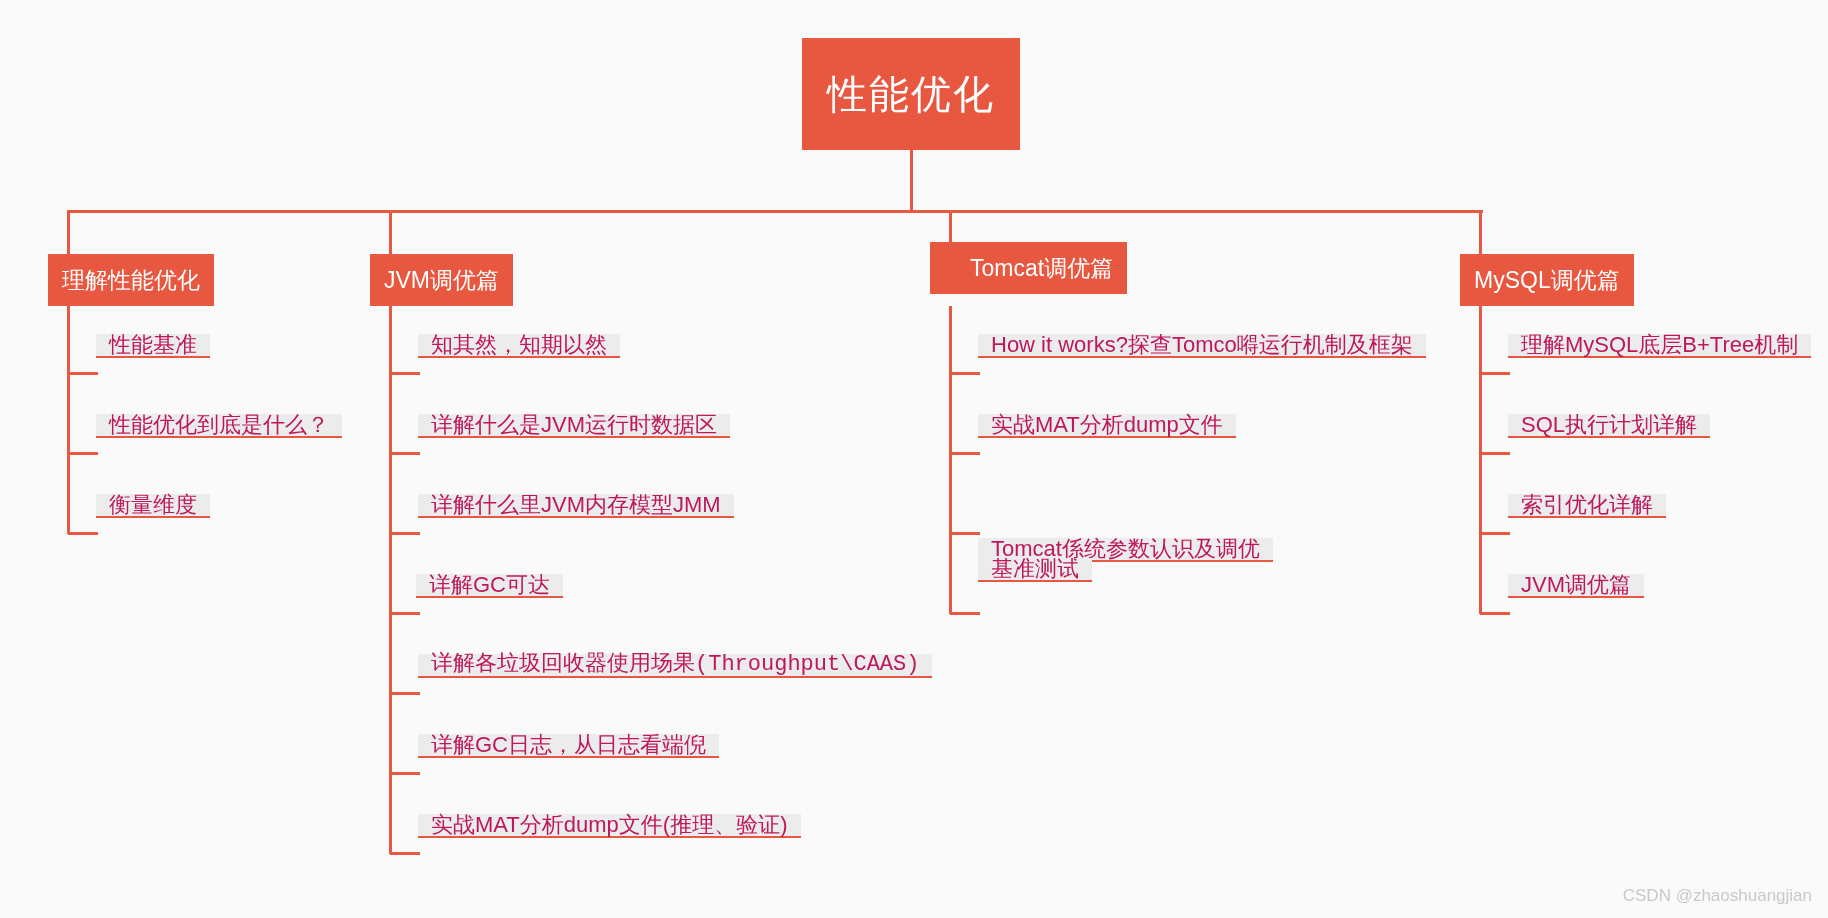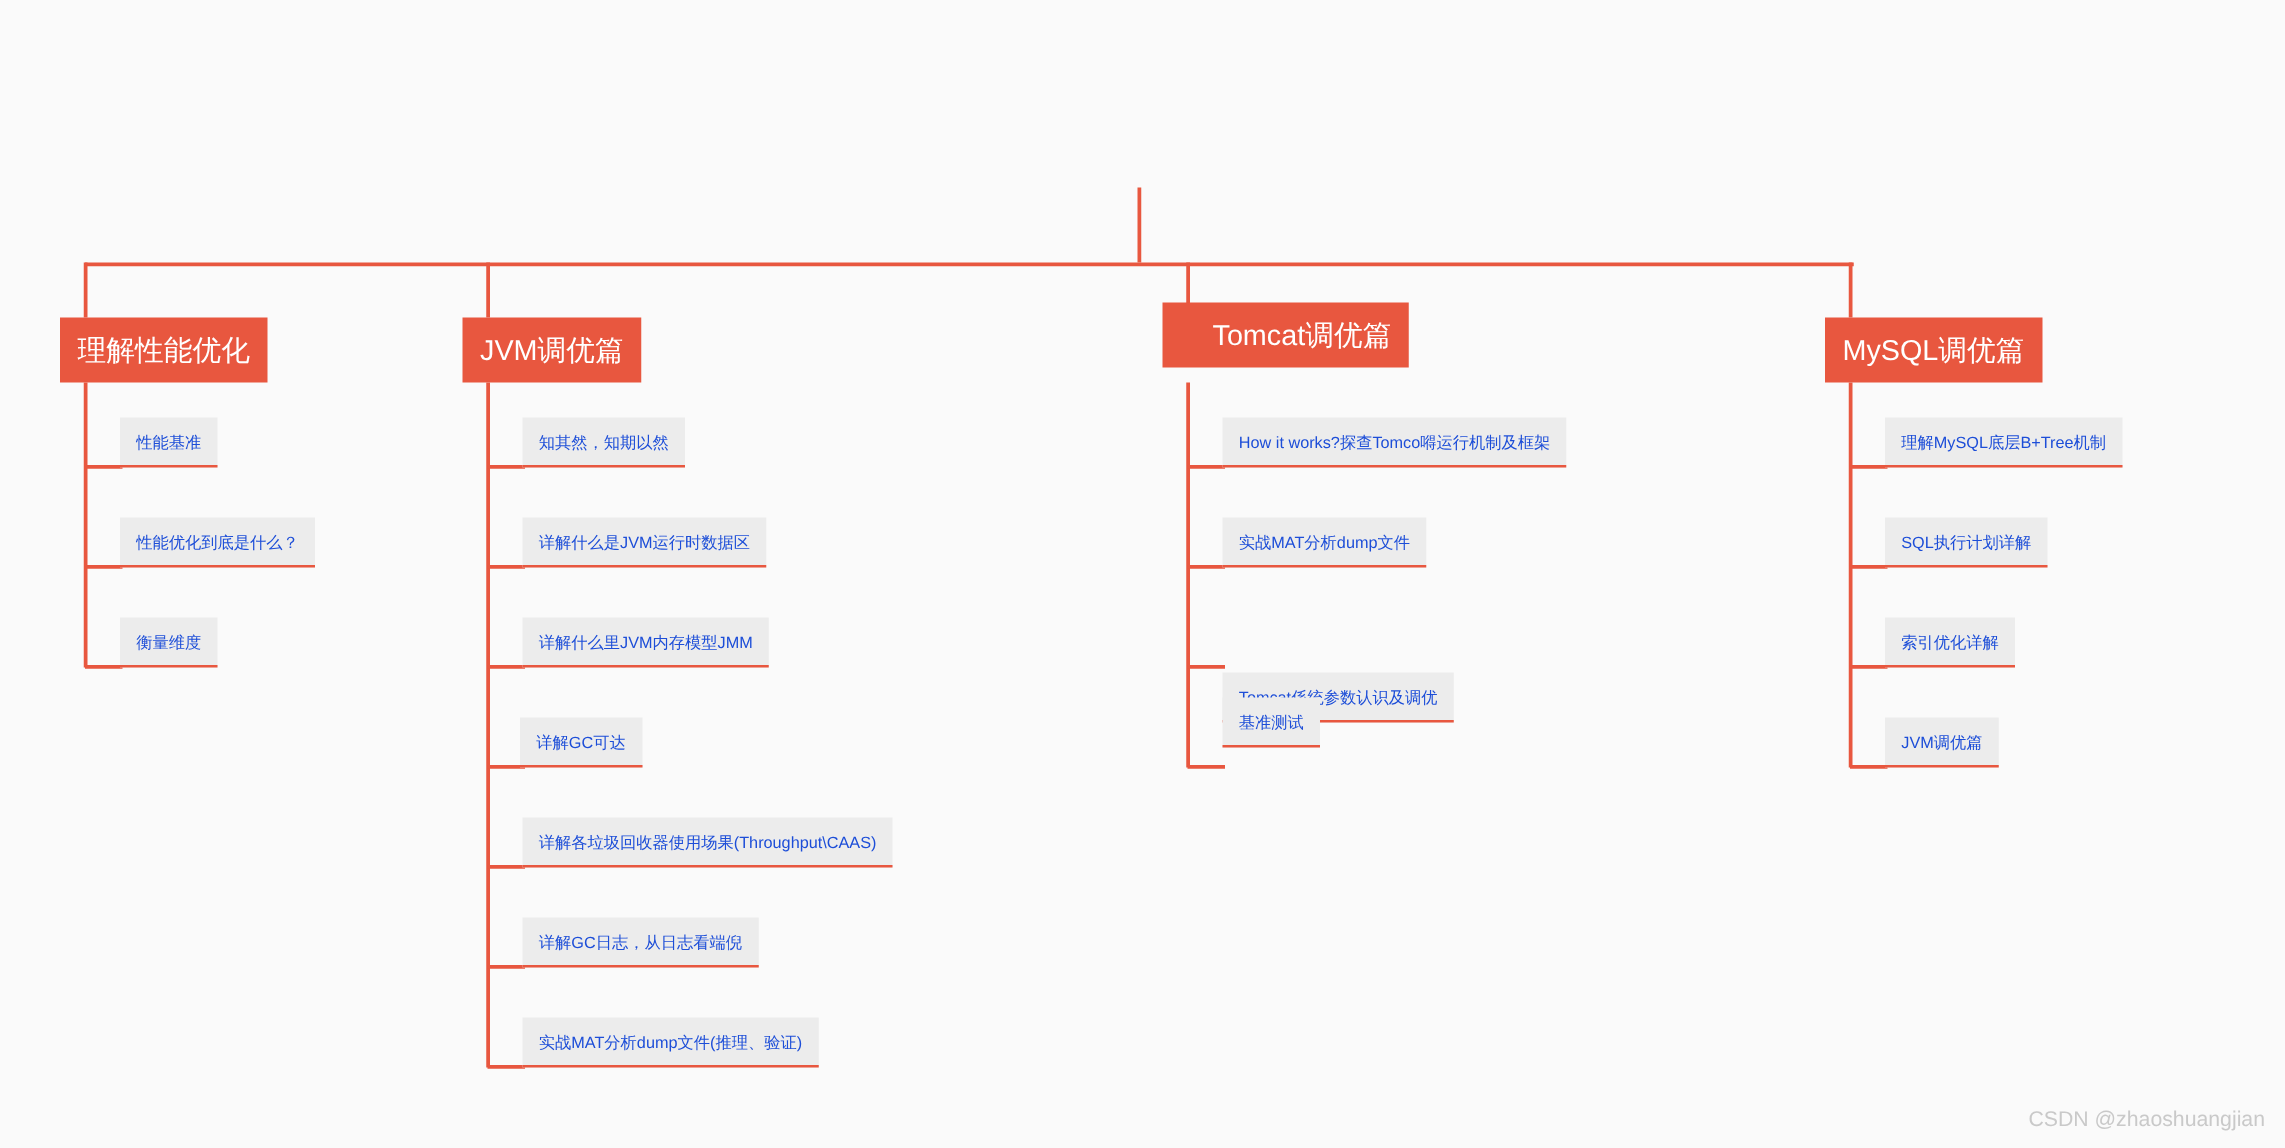--- a/index.html
+++ b/index.html
@@ -55,49 +55,50 @@
     box-sizing: border-box;
     padding: 0 14px;
     height: 52px;
     white-space: nowrap;
   }
 
   
   .node-l3 {
     position: absolute;
     background: #ececec;
-    color: #1d4ed8;
+    color: #be185d;
     display: flex;
     align-items: center;
     justify-content: flex-start;
-    font-size: 13px;
+    font-size: 22px;
     line-height: 1;
     box-sizing: border-box;
     padding: 0 13px;
-    height: 40px;
+    height: 24px;
     white-space: nowrap;
     border-bottom: 2px solid #e8573f;
   }
 
   
   .watermark {
     position: absolute;
     right: 16px;
     bottom: 12px;
     font-size: 17px;
     color: #c9c9c9;
     white-space: nowrap;
     user-select: none;
   }
 </style>
 </head>
 <body>
 
 <div id="canvas">
 
+  <div class="node-root" id="root-node" style="left: 802px; top: 38px; width: 218px; height: 112px;">性能优化</div>
 
   <div id="connector-layer">
       <div class="conn conn-v" style="left: 910px; top: 150px; height: 60px; background: rgb(232, 87, 63);"></div>
       <div class="conn conn-h" style="left: 68px; top: 210px; width: 1415px; background: rgb(232, 87, 63);"></div>
       <div class="conn conn-v" style="left: 67px; top: 210px; height: 44px; background: rgb(232, 87, 63);"></div>
       <div class="conn conn-v" style="left: 67px; top: 306px; height: 228px; background: rgb(232, 87, 63);"></div>
       <div class="conn conn-h" style="left: 68px; top: 372px; width: 30px; background: rgb(232, 87, 63);"></div>
       <div class="conn conn-h" style="left: 68px; top: 452px; width: 30px; background: rgb(232, 87, 63);"></div>
       <div class="conn conn-h" style="left: 68px; top: 532px; width: 30px; background: rgb(232, 87, 63);"></div>
       <div class="conn conn-v" style="left: 389px; top: 210px; height: 44px; background: rgb(232, 87, 63);"></div>
@@ -144,21 +145,21 @@
       </div>
       <div class="node-l3" style="left: 418px; top: 414px;">
         <span>详解什么是JVM运行时数据区</span>
       </div>
       <div class="node-l3" style="left: 418px; top: 494px;">
         <span>详解什么里JVM内存模型JMM</span>
       </div>
       <div class="node-l3" style="left: 416px; top: 574px;">
         <span>详解GC可达</span>
       </div>
-      <div class="node-l3" style="left: 418px; top: 654px;">
+      <div class="node-l3" style="left: 418px; top: 654px; font-family: Liberation Mono, monospace;">
         <span>详解各垃圾回收器使用场果(Throughput\CAAS)</span>
       </div>
       <div class="node-l3" style="left: 418px; top: 734px;">
         <span>详解GC日志，从日志看端倪</span>
       </div>
       <div class="node-l3" style="left: 418px; top: 814px;">
         <span>实战MAT分析dump文件(推理、验证)</span>
       </div>
       <div class="node-l2" style="left: 930px; top: 242px; padding-left: 40px;">
         <span>Tomcat调优篇</span>

